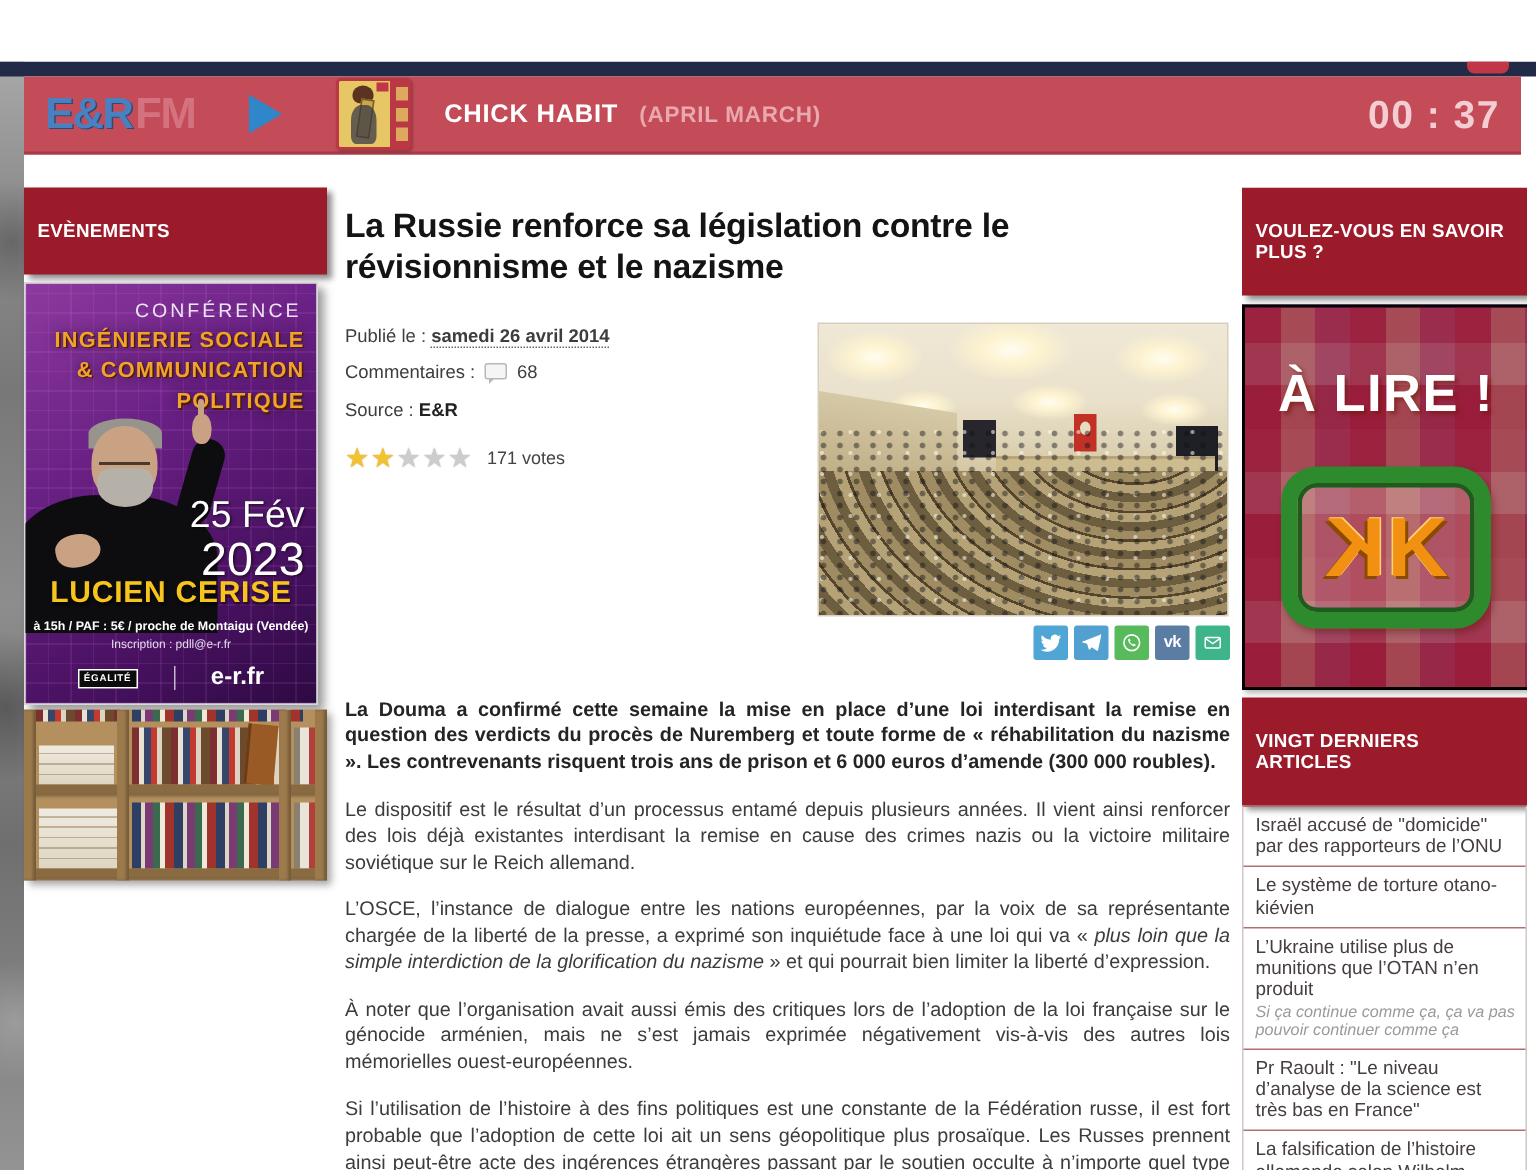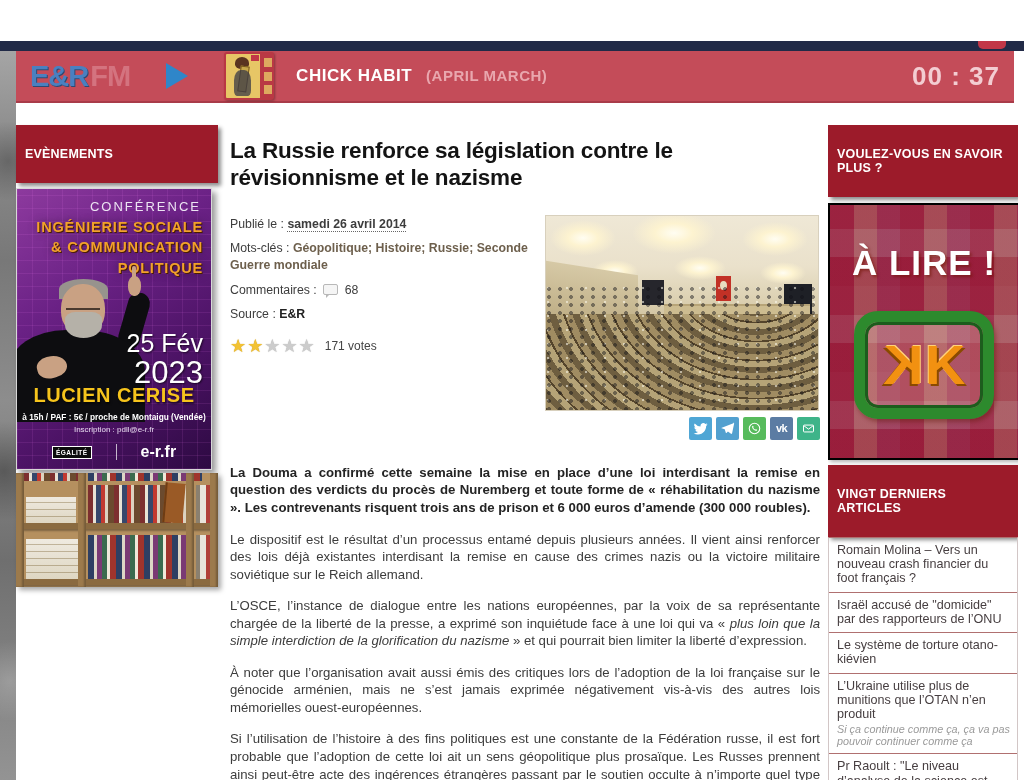--- a/index.html
+++ b/index.html
@@ -239,24 +239,20 @@
   <main class="content">
     <h1 class="title">La Russie renforce sa législation contre le révisionnisme et le nazisme</h1>
 
     <div class="meta-row-wrap">
       <div class="meta">
         <div class="row">
           <span>Publié le :</span>
           <span class="date">samedi 26 avril 2014</span>
         </div>
         <div class="row">
-          <span>Mots-clés :</span>
-          <span class="kw">Géopolitique; Histoire; Russie; Seconde Guerre mondiale</span>
-        </div>
-        <div class="row">
           <span>Commentaires :</span>
           <span class="bubble"></span>
           <span>68</span>
         </div>
         <div class="row">
           <span>Source :</span>
           <b>E&amp;R</b>
         </div>
         <div class="stars">
           <span style="display:flex;gap:1px;">
@@ -334,21 +330,20 @@
         <div class="kk">
             <span class="rev">K</span>
             <span>K</span>
           </div>
       </div>
     </div>
     <div class="side-header">
       <span>VINGT DERNIERS ARTICLES</span>
     </div>
     <ul class="latest" style="list-style:none;margin:0;padding:0">
-      <li class="item"><span>Romain Molina – Vers un nouveau crash financier du foot français ?</span></li>
       <li class="item"><span>Israël accusé de "domicide" par des rapporteurs de l’ONU</span></li>
       <li class="item"><span>Le système de torture otano-kiévien</span></li>
       <li class="item">
         <span>L’Ukraine utilise plus de munitions que l’OTAN n’en produit</span>
         <div class="sub">Si ça continue comme ça, ça va pas pouvoir continuer comme ça</div>
       </li>
       <li class="item"><span>Pr Raoult : "Le niveau d’analyse de la science est très bas en France"</span></li>
       <li class="item"><span>La falsification de l’histoire allemande selon Wilhelm Kammeier</span></li>
       <li class="item"><span>Cent quarantième anniversaire de la mort de Richard Wagner (1813-1883)</span></li>
 

